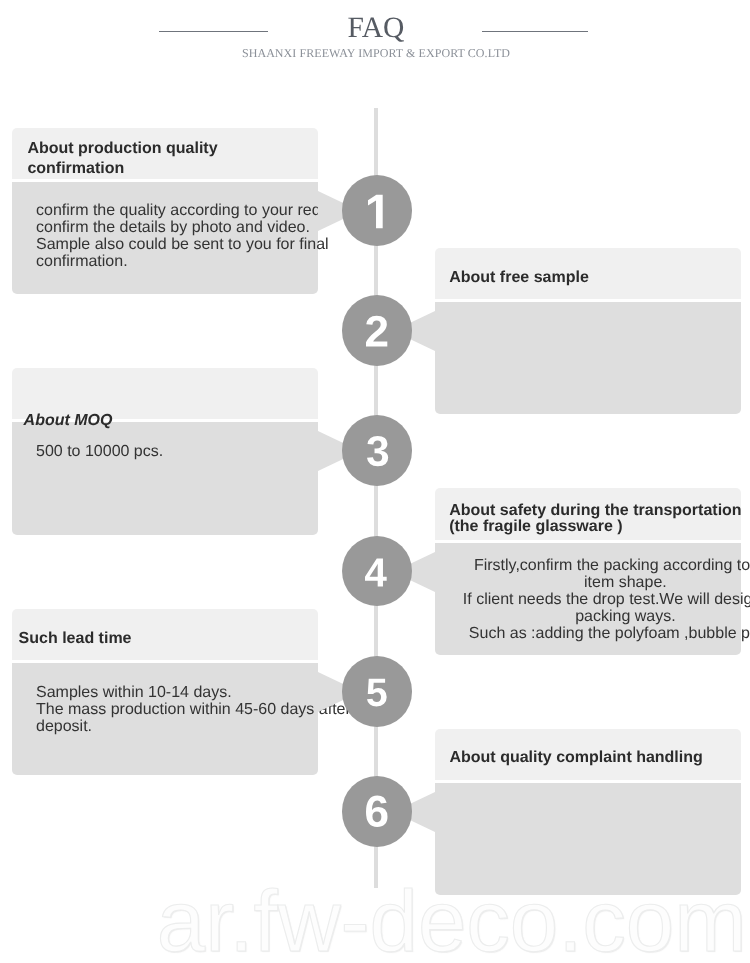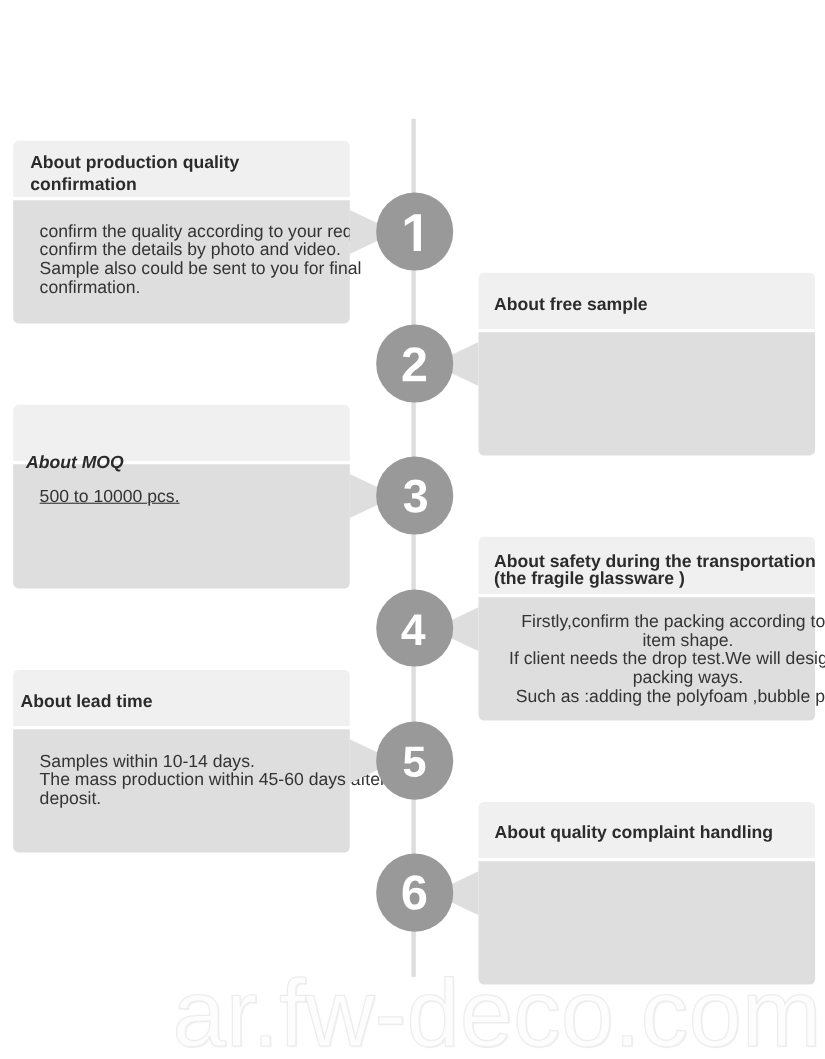--- a/index.html
+++ b/index.html
@@ -44,20 +44,26 @@
     font-size:87px;color:#fdfdfd;line-height:86px;font-weight:400;white-space:pre;
     -webkit-text-stroke:1.1px #eceded;
     text-shadow:1px 1px 1px rgba(150,150,150,0.18);}
 
 </style>
 </head>
 <body>
 
 <div class="page">
 
+  <div class="header">
+    <div class="rule left"></div>
+    <div class="rule right"></div>
+    <div class="faq-title">FAQ</div>
+    <div class="faq-sub">SHAANXI FREEWAY IMPORT &amp; EXPORT CO.LTD</div>
+  </div>
 
   <div class="spine"></div>
 
   <div class="box left" style="left:12px;top:127.8px;height:166.5px;padding-left:43px;">
     <div class="hd" style="height:51.2px;">
     </div>
     <div class="bd" style="position:absolute;left:0;top:54.4px;width:306px;height:112.1px;">
     </div>
     <div class="hd-t" style="left:15.4px;top:11.4px;line-height:19.6px;">About production quality
 confirmation</div>
@@ -90,21 +96,21 @@
         </g>
       </svg>
     </div>
 
   <div class="box left" style="left:12px;top:368.1px;height:166.5px;">
     <div class="hd" style="height:51.2px;">
     </div>
     <div class="bd" style="position:absolute;left:0;top:54.4px;width:306px;height:112.1px;">
     </div>
     <div class="hd-t" style="left:11.6px;top:42.5px;line-height:19.0px;font-style:italic;">About MOQ</div>
-    <div class="bd-t" style="left:12px;top:75.3px;line-height:17.0px;text-decoration:underline;">500 to 10000 pcs.</div>
+    <div class="bd-t" style="left:12px;top:75.3px;line-height:17.0px;">500 to 10000 pcs.</div>
   </div>
   <div class="arrow r" style="left:318.1px;top:431.4px;"></div>
   <div class="circle" style="left:341.6px;top:415.4px;">
       <svg class="digit" viewBox="47 -1430 1018 1453" width="21.2" height="38.1" style="left:25.1px;top:17.1px;" aria-label="3">
         <g transform="scale(1,-1)">
           <path d="M1065 391Q1065 193 935.0 85.0Q805 -23 565 -23Q338 -23 204.0 81.5Q70 186 47 383L333 408Q360 205 564 205Q665 205 721.0 255.0Q777 305 777 408Q777 502 709.0 552.0Q641 602 507 602H409V829H501Q622 829 683.0 878.5Q744 928 744 1020Q744 1107 695.5 1156.5Q647 1206 554 1206Q467 1206 413.5 1158.0Q360 1110 352 1022L71 1042Q93 1224 222.0 1327.0Q351 1430 559 1430Q780 1430 904.5 1330.5Q1029 1231 1029 1055Q1029 923 951.5 838.0Q874 753 728 725V721Q890 702 977.5 614.5Q1065 527 1065 391Z" fill="#ffffff"></path>
         </g>
       </svg>
     </div>
 
@@ -128,21 +134,21 @@
           <path d="M940 287V0H672V287H31V498L626 1409H940V496H1128V287ZM672 957Q672 1011 675.5 1074.0Q679 1137 681 1155Q655 1099 587 993L260 496H672Z" fill="#ffffff"></path>
         </g>
       </svg>
     </div>
 
   <div class="box left" style="left:12px;top:608.5px;height:166.5px;">
     <div class="hd" style="height:51.2px;">
     </div>
     <div class="bd" style="position:absolute;left:0;top:54.4px;width:306px;height:112.1px;">
     </div>
-    <div class="hd-t" style="left:6.6px;top:20.4px;line-height:19.0px;">About lead time</div>
+    <div class="hd-t" style="left:6.6px;top:20.4px;line-height:19.0px;">Such lead time</div>
     <div class="bd-t" style="left:12px;top:75.9px;line-height:17.0px;">Samples within 10-14 days.
 The mass production within 45-60 days after
 deposit.</div>
   </div>
   <div class="arrow r" style="left:318.1px;top:671.8px;"></div>
   <div class="circle" style="left:341.6px;top:655.8px;">
       <svg class="digit" viewBox="63 -1409 1019 1429" width="19.7" height="37.2" style="left:25.6px;top:18.4px;" aria-label="5">
         <g transform="scale(1,-1)">
           <path d="M1082 469Q1082 245 942.5 112.5Q803 -20 560 -20Q348 -20 220.5 75.5Q93 171 63 352L344 375Q366 285 422.0 244.0Q478 203 563 203Q668 203 730.5 270.0Q793 337 793 463Q793 574 734.0 640.5Q675 707 569 707Q452 707 378 616H104L153 1409H1000V1200H408L385 844Q487 934 640 934Q841 934 961.5 809.0Q1082 684 1082 469Z" fill="#ffffff"></path>
         </g>

